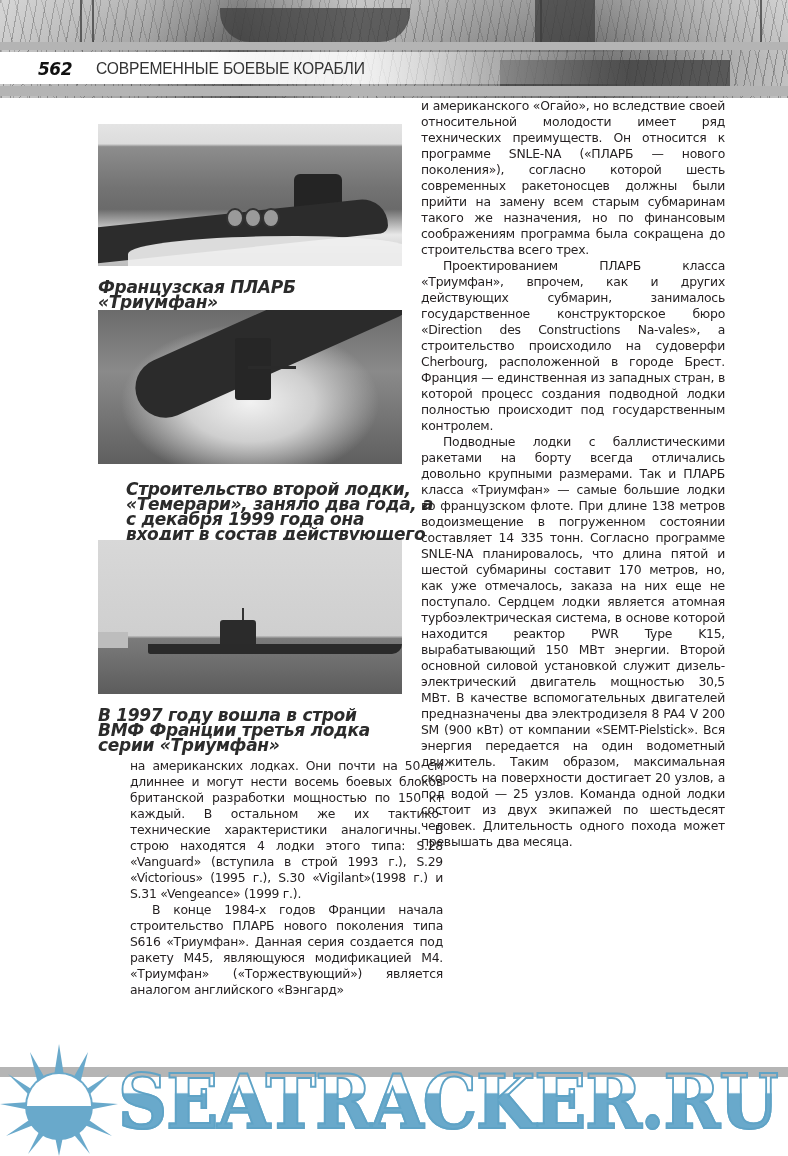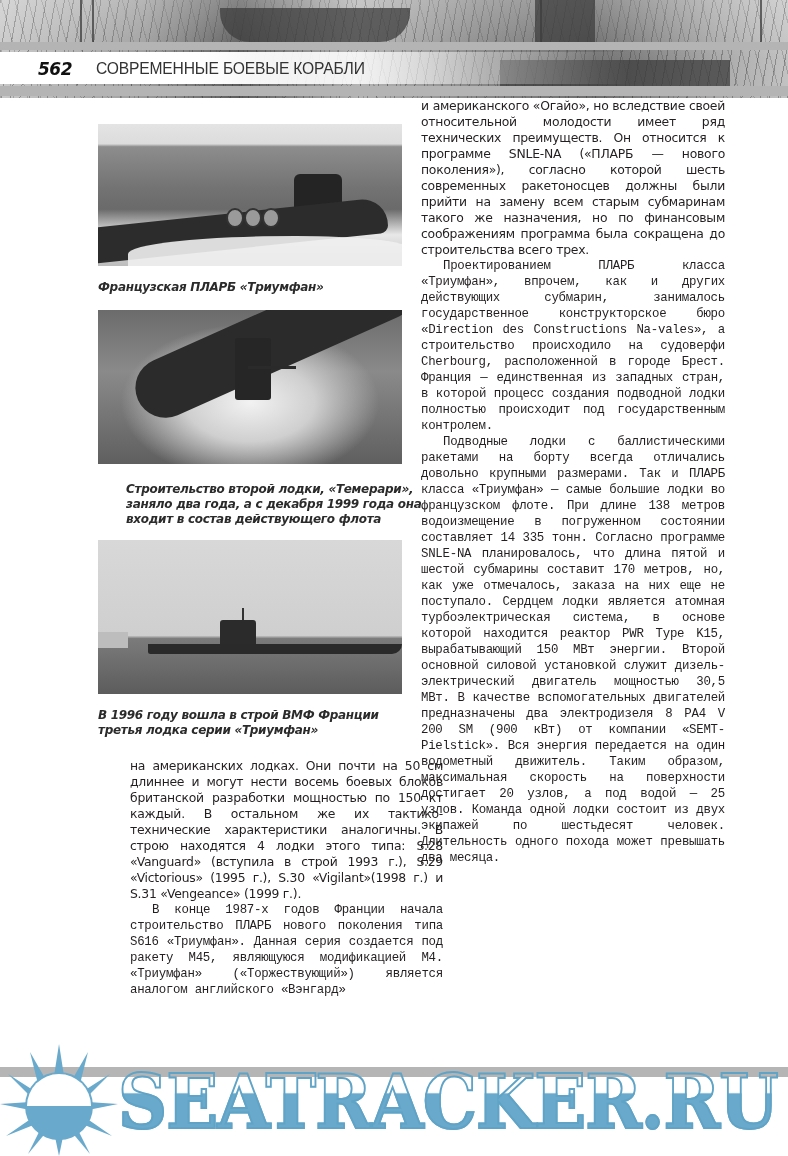--- a/index.html
+++ b/index.html
@@ -65,31 +65,31 @@
       background: linear-gradient(180deg, #d8d8d8 0%, #cfcfcf 62%, #7b7b7b 64%, #5c5c5c 100%);
     }
     .photo-3 .hull { position: absolute; left: 50px; top: 104px; width: 254px; height: 10px; background: #2a2a2a; border-radius: 0 0 40px 10px; }
     .photo-3 .sail { position: absolute; left: 122px; top: 80px; width: 36px; height: 26px; background: #2b2b2b; border-radius: 3px 3px 0 0; }
     .photo-3 .shore { position: absolute; left: 0; top: 92px; width: 30px; height: 16px; background: #bdbdbd; }
     .photo-3 .mastlet { position: absolute; left: 144px; top: 68px; width: 2px; height: 14px; background: #333; }
 
     
     .caption {
       position: absolute; left: 98px; width: 310px;
-      font-family: "DejaVu Sans", sans-serif; font-size: 12px; font-weight: bold; font-style: italic;
+      font-family: "DejaVu Sans", sans-serif; font-size: 17px; font-weight: bold; font-style: italic;
       line-height: 15px; color: #2b2b2b; letter-spacing: -0.3px;
     }
     .caption-1 { top: 280px; }
     .caption-2 { top: 482px; margin-left: 28px; }
     .caption-3 { top: 708px; }
 
     
     .col { position: absolute; font-family: "DejaVu Sans", sans-serif; font-size: 12.4px; line-height: 16px; color: #231f20; text-align: justify; letter-spacing: -0.25px; }
     .col p { margin: 0; }
-    .col p.indent { text-indent: 22px; font-family: Liberation Mono, monospace; }
+    .col p.indent { text-indent: 22px; }
     .col-left { left: 98px; top: 758px; width: 313px; margin-left: 32px; }
     .col-right { left: 421px; top: 98px; width: 304px; }
 
     
     .wm-bar { position: absolute; left: 0; top: 1067px; width: 788px; height: 10px; background: #b5b5b5; }
     .wm-sun { position: absolute; left: 0; top: 1040px; width: 118px; height: 116px; }
     .wm-text {
       position: absolute; left: 118px; top: 1062px; font-family: "DejaVu Serif", serif;
       font-size: 74px; font-weight: bold; letter-spacing: -1px; line-height: 80px;
       color: transparent; -webkit-text-stroke: 2px #5fa3c6;
@@ -132,25 +132,25 @@
   <div class="fin"></div>
 </div>
 <div class="caption caption-2">Строительство второй лодки, «Темерари», заняло два года, а с декабря 1999 года она входит в состав действующего флота</div>
 
 <div class="photo photo-3" title="Третья лодка серии «Триумфан» у берега">
   <div class="shore"></div>
   <div class="mastlet"></div>
   <div class="sail"></div>
   <div class="hull"></div>
 </div>
-<div class="caption caption-3">В 1996 году вошла в строй ВМФ Франции третья лодка серии «Триумфан»</div>
+<div class="caption caption-3">В 1997 году вошла в строй ВМФ Франции третья лодка серии «Триумфан»</div>
 
 <div class="col col-left">
   <p>на американских лодках. Они почти на 50 см длиннее и могут нести восемь боевых блоков британской разработки мощностью по 150 кт каждый. В остальном же их тактико-технические характеристики аналогичны. В строю находятся 4 лодки этого типа: S.28 «Vanguard» (вступила в строй 1993 г.), S.29 «Victorious» (1995 г.), S.30 «Vigilant»(1998 г.) и S.31 «Vengeance» (1999 г.).</p>
-  <p class="indent">В конце 1987-х годов Франции начала строительство ПЛАРБ нового поколения типа S616 «Триумфан». Данная серия создается под ракету М45, являющуюся модификацией М4. «Триумфан» («Торжествующий») является аналогом английского «Вэнгард»</p>
+  <p class="indent">В конце 1984-х годов Франции начала строительство ПЛАРБ нового поколения типа S616 «Триумфан». Данная серия создается под ракету М45, являющуюся модификацией М4. «Триумфан» («Торжествующий») является аналогом английского «Вэнгард»</p>
 </div>
 
 <div class="col col-right">
   <p>и американского «Огайо», но вследствие своей относительной молодости имеет ряд технических преимуществ. Он относится к программе SNLE-NA («ПЛАРБ — нового поколения»), согласно которой шесть современных ракетоносцев должны были прийти на замену всем старым субмаринам такого же назначения, но по финансовым соображениям программа была сокращена до строительства всего трех.</p>
   <p class="indent">Проектированием ПЛАРБ класса «Триумфан», впрочем, как и других действующих субмарин, занималось государственное конструкторское бюро «Direction des Constructions Na-vales», а строительство происходило на судоверфи Cherbourg, расположенной в городе Брест. Франция — единственная из западных стран, в которой процесс создания подводной лодки полностью происходит под государственным контролем.</p>
   <p class="indent">Подводные лодки с баллистическими ракетами на борту всегда отличались довольно крупными размерами. Так и ПЛАРБ класса «Триумфан» — самые большие лодки во французском флоте. При длине 138 метров водоизмещение в погруженном состоянии составляет 14 335 тонн. Согласно программе SNLE-NA планировалось, что длина пятой и шестой субмарины составит 170 метров, но, как уже отмечалось, заказа на них еще не поступало. Сердцем лодки является атомная турбоэлектрическая система, в основе которой находится реактор PWR Type K15, вырабатывающий 150 МВт энергии. Второй основной силовой установкой служит дизель-электрический двигатель мощностью 30,5 МВт. В качестве вспомогательных двигателей предназначены два электродизеля 8 PA4 V 200 SM (900 кВт) от компании «SEMT-Pielstick». Вся энергия передается на один водометный движитель. Таким образом, максимальная скорость на поверхности достигает 20 узлов, а под водой — 25 узлов. Команда одной лодки состоит из двух экипажей по шестьдесят человек. Длительность одного похода может превышать два месяца.</p>
 </div>
 
 <div class="wm-bar"></div>
 <svg class="wm-sun" viewBox="0 0 118 116">

